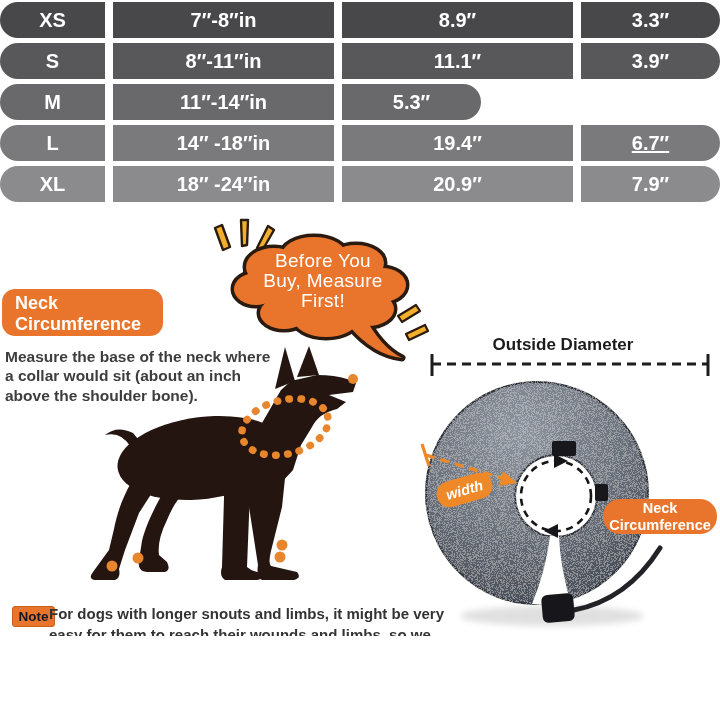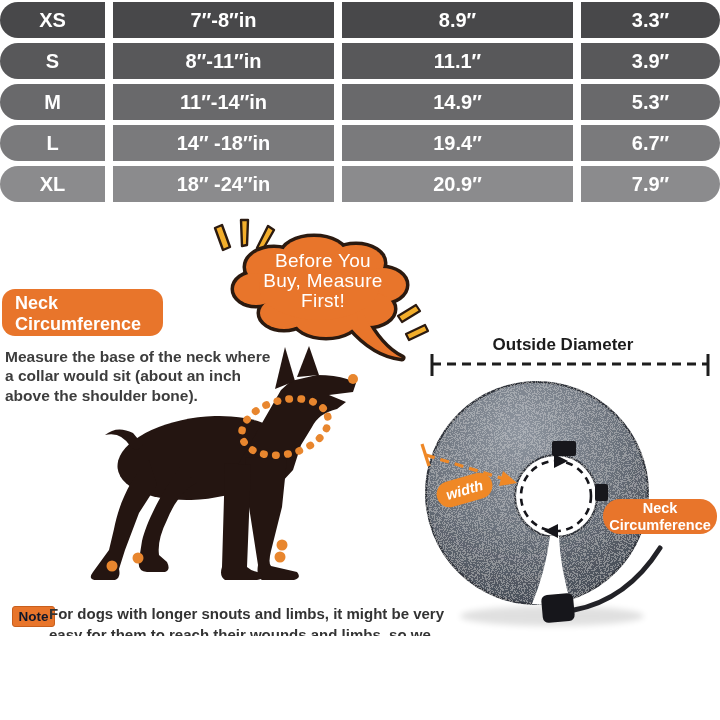--- a/index.html
+++ b/index.html
@@ -61,28 +61,27 @@
     </div>
     <div class="trow">
       <div class="cell c1" style="background-color: rgb(88, 88, 90);">S</div>
       <div class="cell c2" style="background-color: rgb(88, 88, 90);">8″-11″in</div>
       <div class="cell c3" style="background-color: rgb(88, 88, 90);">11.1″</div>
       <div class="cell c4" style="background-color: rgb(88, 88, 90);">3.9″</div>
     </div>
     <div class="trow">
       <div class="cell c1" style="background-color: rgb(105, 105, 107);">M</div>
       <div class="cell c2" style="background-color: rgb(105, 105, 107);">11″-14″in</div>
-      <div class="cell c3" style="background-color: rgb(105, 105, 107);">14.9″</div>
       <div class="cell c4" style="background-color: rgb(105, 105, 107);">5.3″</div>
     </div>
     <div class="trow">
       <div class="cell c1" style="background-color: rgb(122, 122, 124);">L</div>
       <div class="cell c2" style="background-color: rgb(122, 122, 124);">14″ -18″in</div>
       <div class="cell c3" style="background-color: rgb(122, 122, 124);">19.4″</div>
-      <div class="cell c4" style="background-color: rgb(122, 122, 124);">6.7″</div>
+      <div class="cell c4" style="background-color: rgb(122, 122, 124); text-decoration: underline;">6.7″</div>
     </div>
     <div class="trow">
       <div class="cell c1" style="background-color: rgb(139, 139, 141);">XL</div>
       <div class="cell c2" style="background-color: rgb(139, 139, 141);">18″ -24″in</div>
       <div class="cell c3" style="background-color: rgb(139, 139, 141);">20.9″</div>
       <div class="cell c4" style="background-color: rgb(139, 139, 141);">7.9″</div>
     </div>
   </div>
 
   <svg class="marks-svg" style="left:213px;top:214px" width="62" height="40" viewBox="0 0 62 40">

